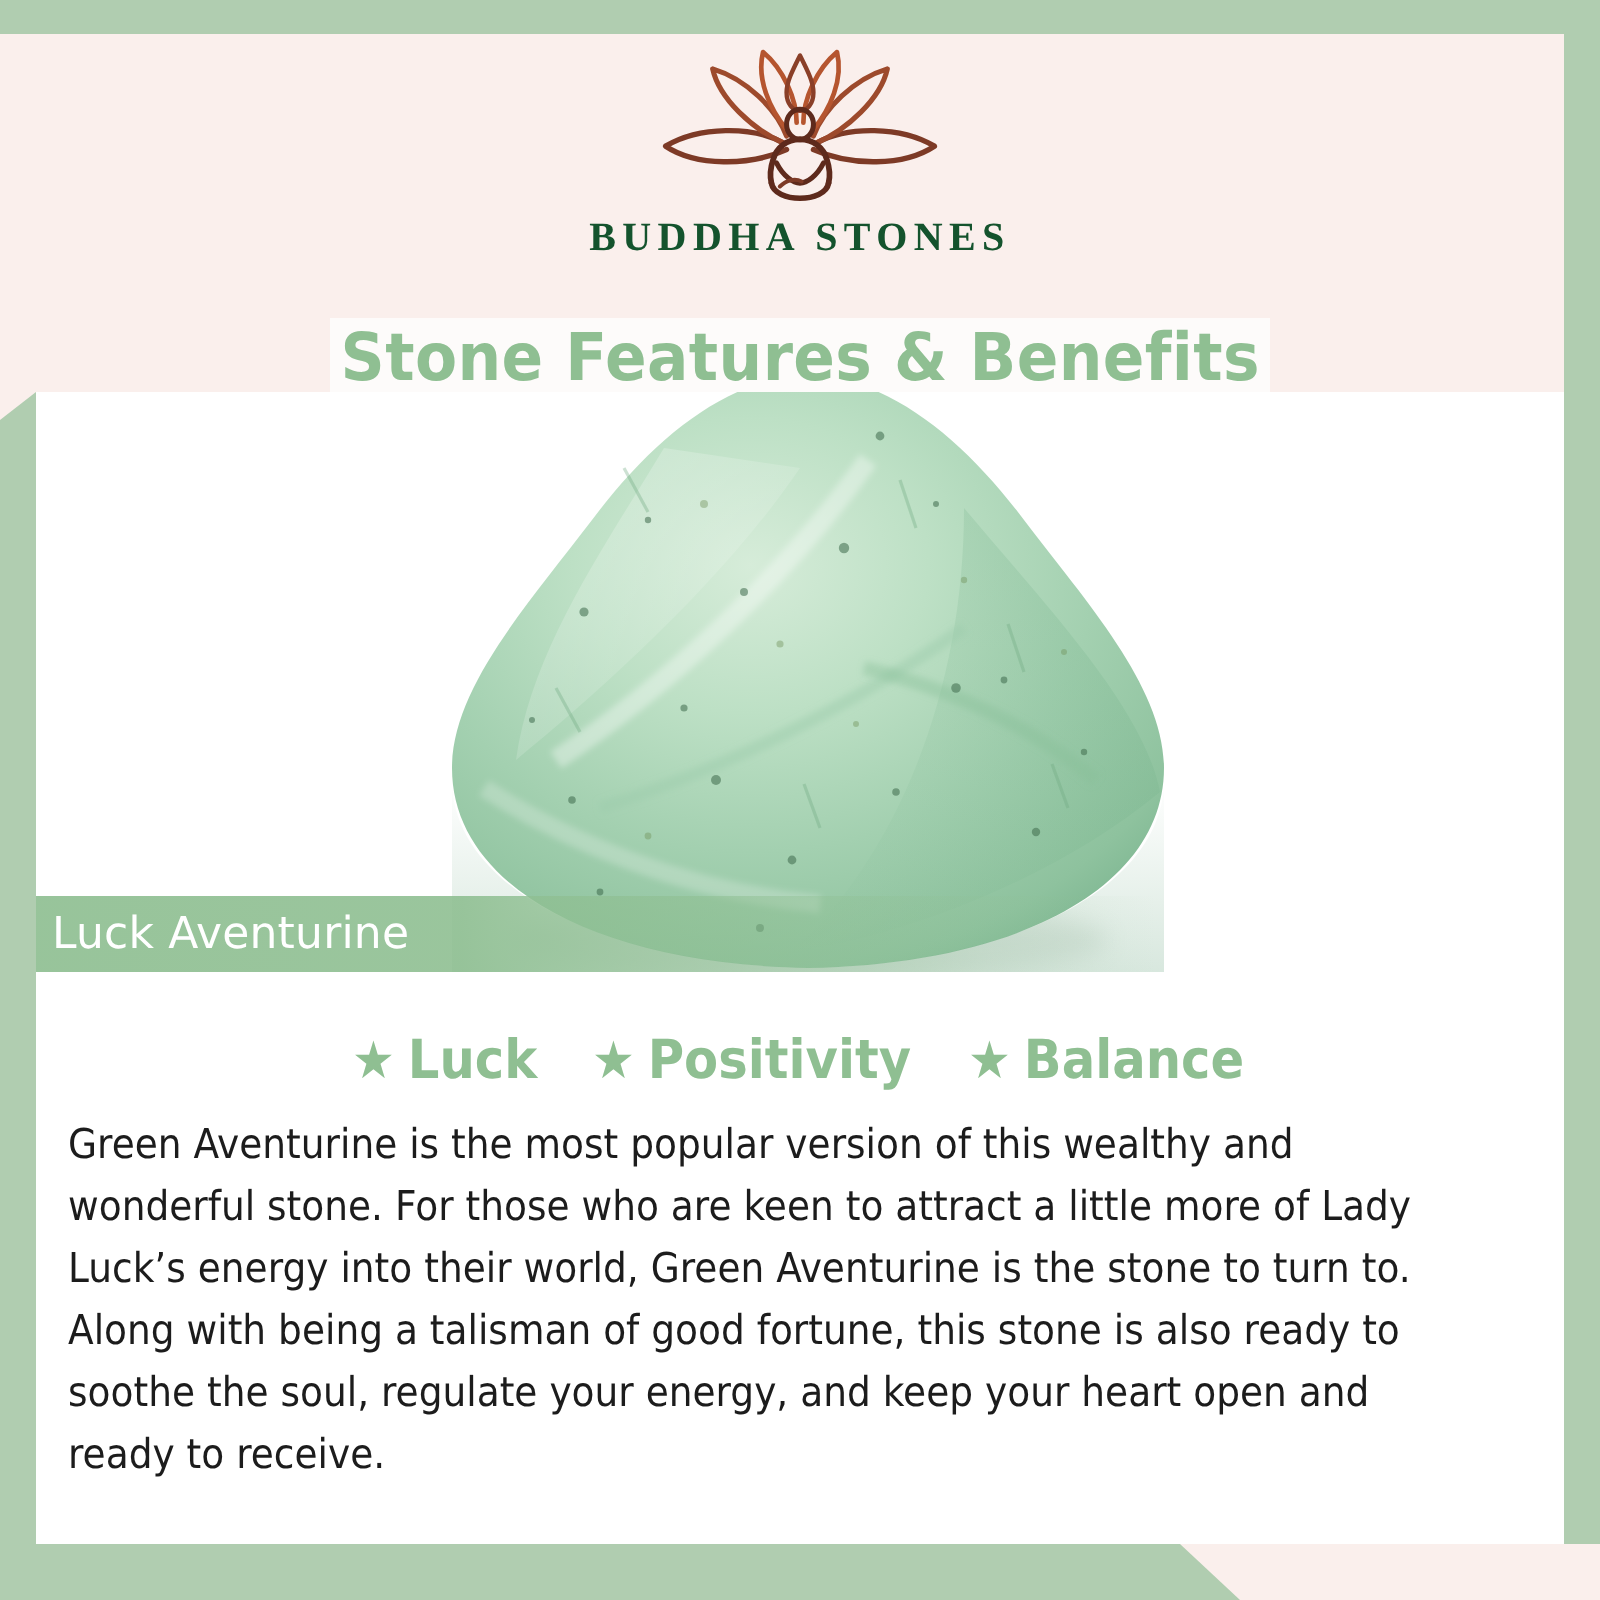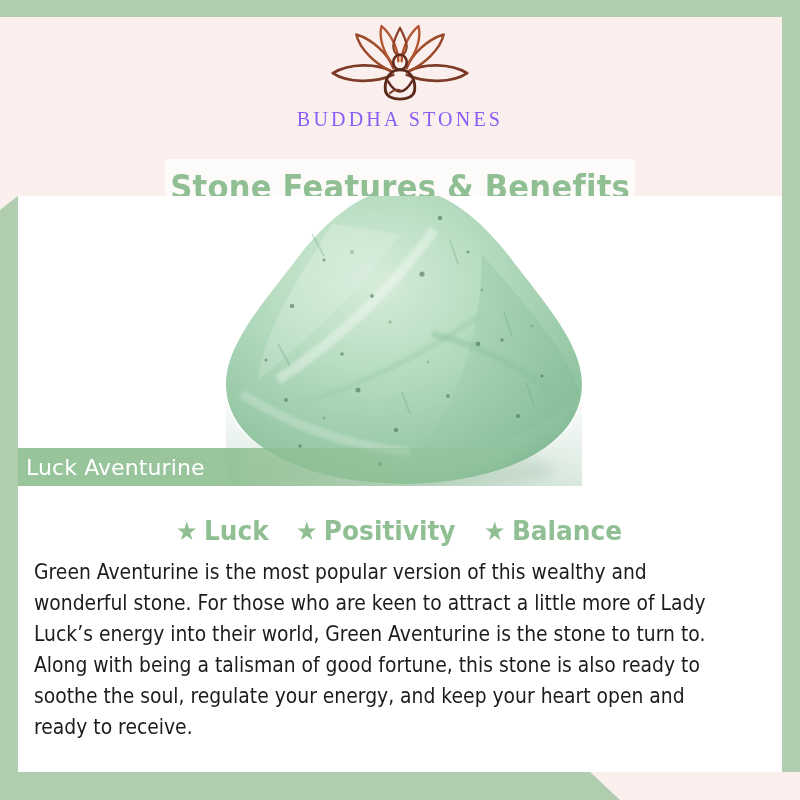--- a/index.html
+++ b/index.html
@@ -98,33 +98,33 @@
     width: 168px;
     height: 84px;
     display: block;
   }
 
   .logo-text {
     margin-top: 3px;
     font-family: "Liberation Serif", serif;
     font-size: 20px;
     letter-spacing: 3.2px;
-    color: #8b5cf6;
-    font-weight: 400;
+    color: #14532d;
+    font-weight: 700;
   }
 
   .title-band {
     position: absolute;
     left: 165px;
     top: 142px;
     width: 470px;
     height: 48px;
     background: #fdfbfa;
     display: flex;
-    align-items: flex-end;
+    align-items: flex-start;
     justify-content: center;
   }
 
   .title-text {
     font-family: "DejaVu Sans", sans-serif;
     font-size: 33px;
     font-weight: bold;
     color: #8fbf92;
     letter-spacing: 0.2px;
     white-space: nowrap;

